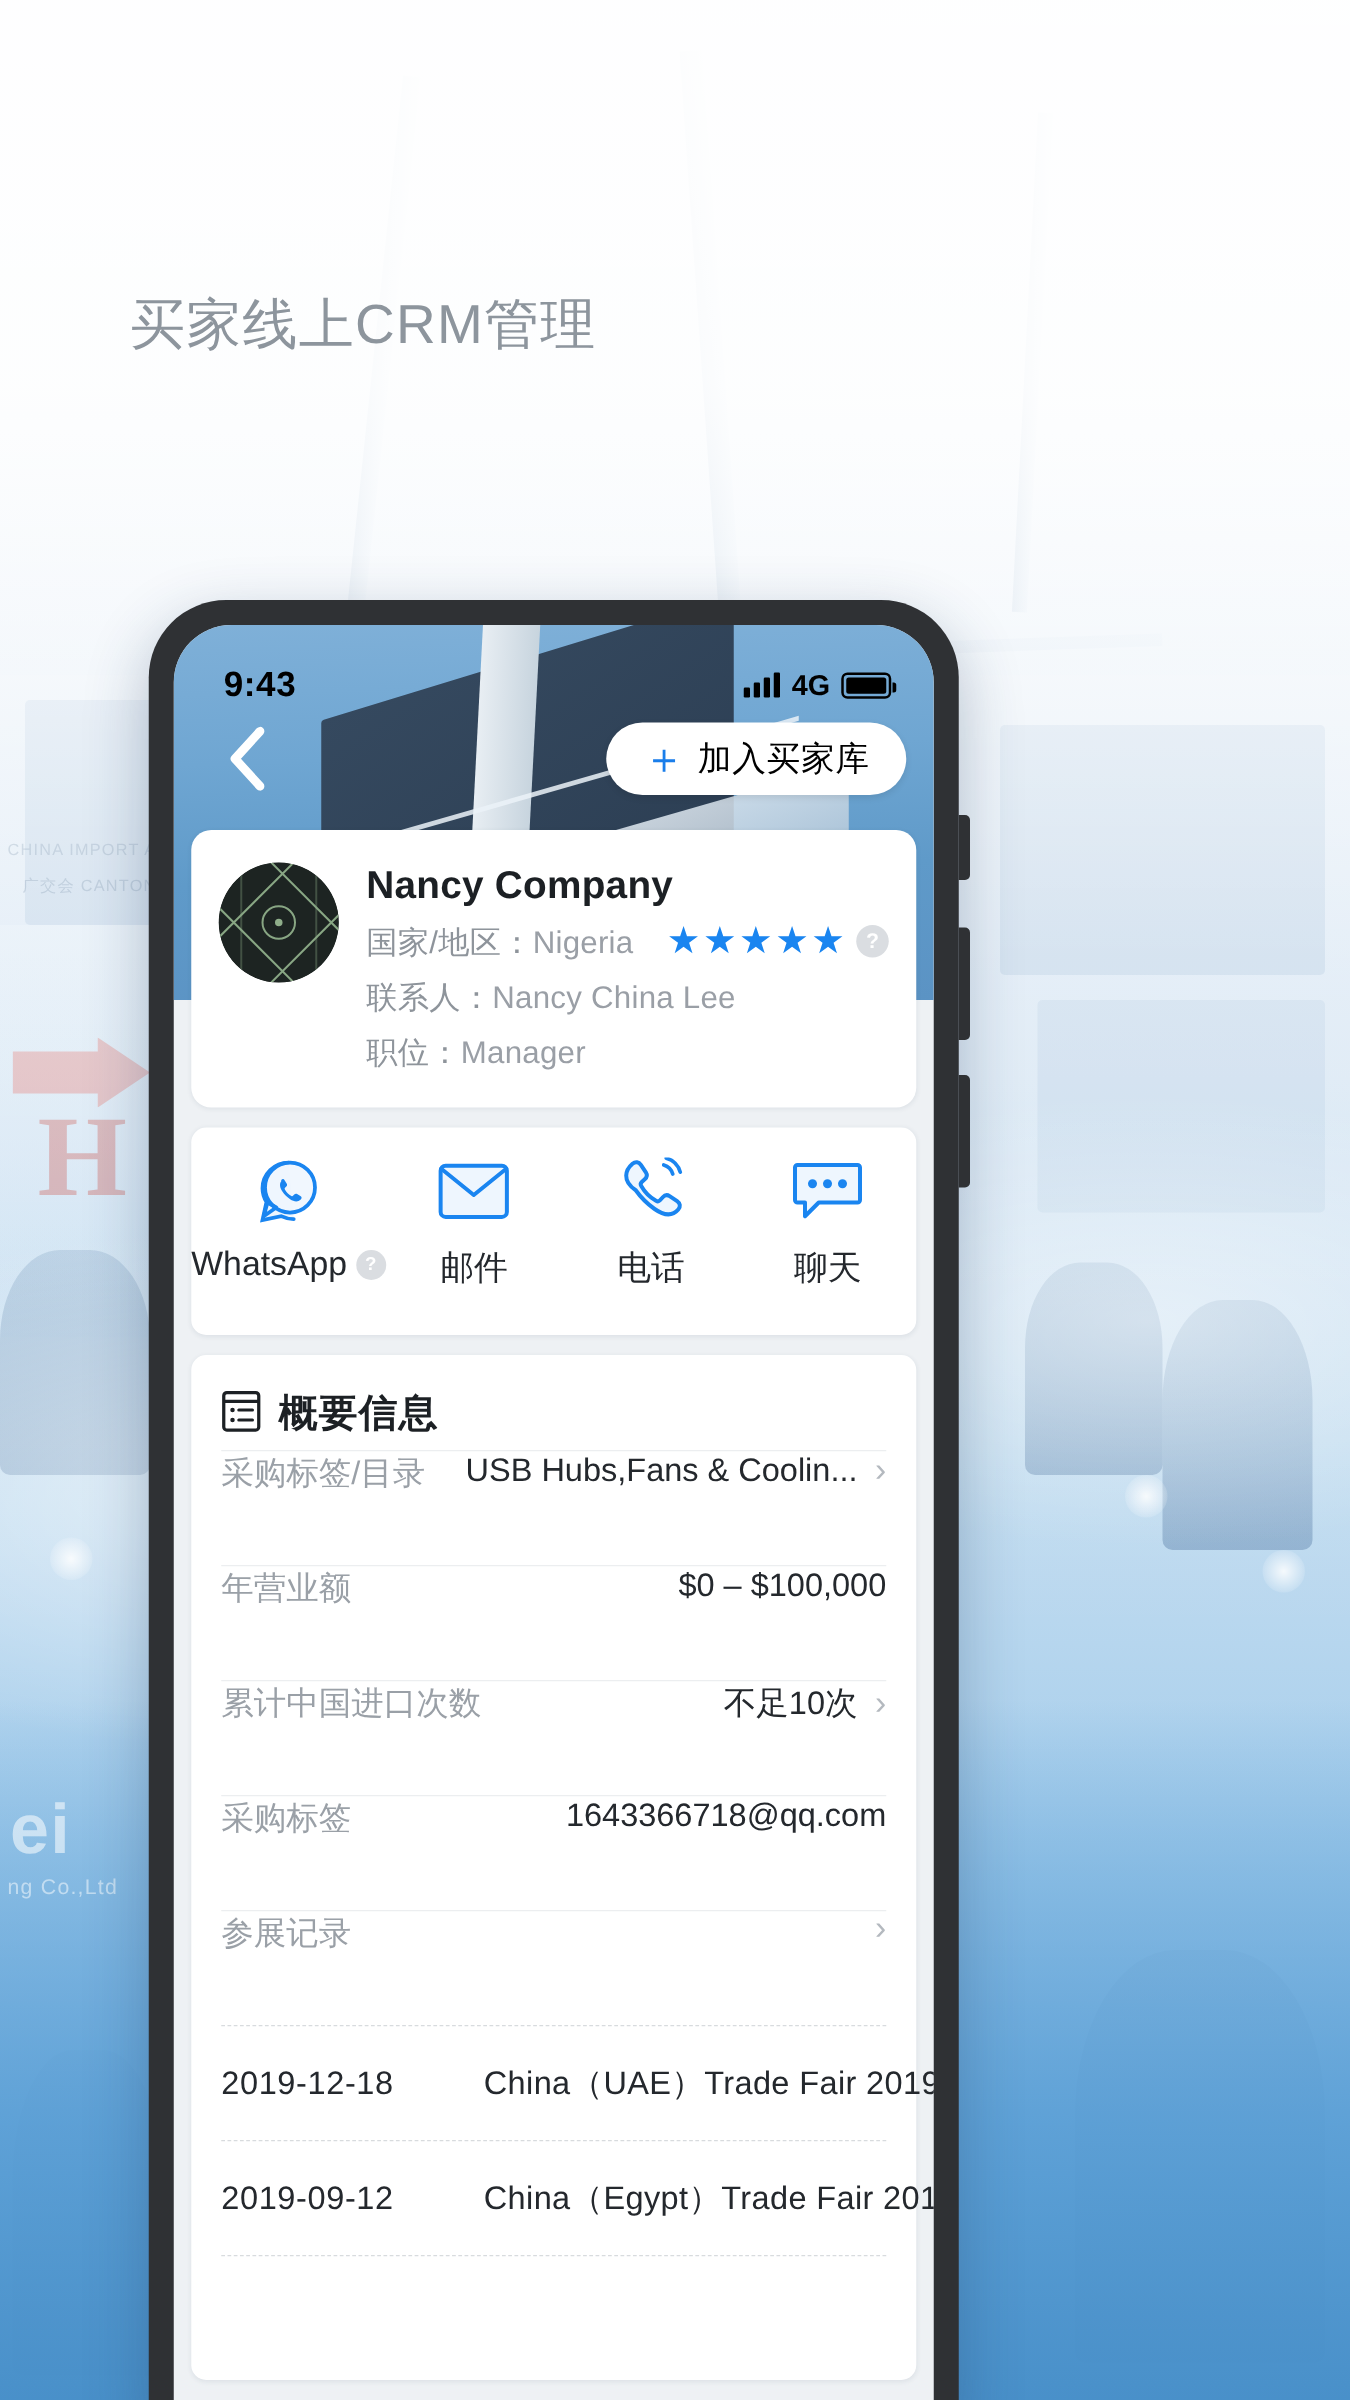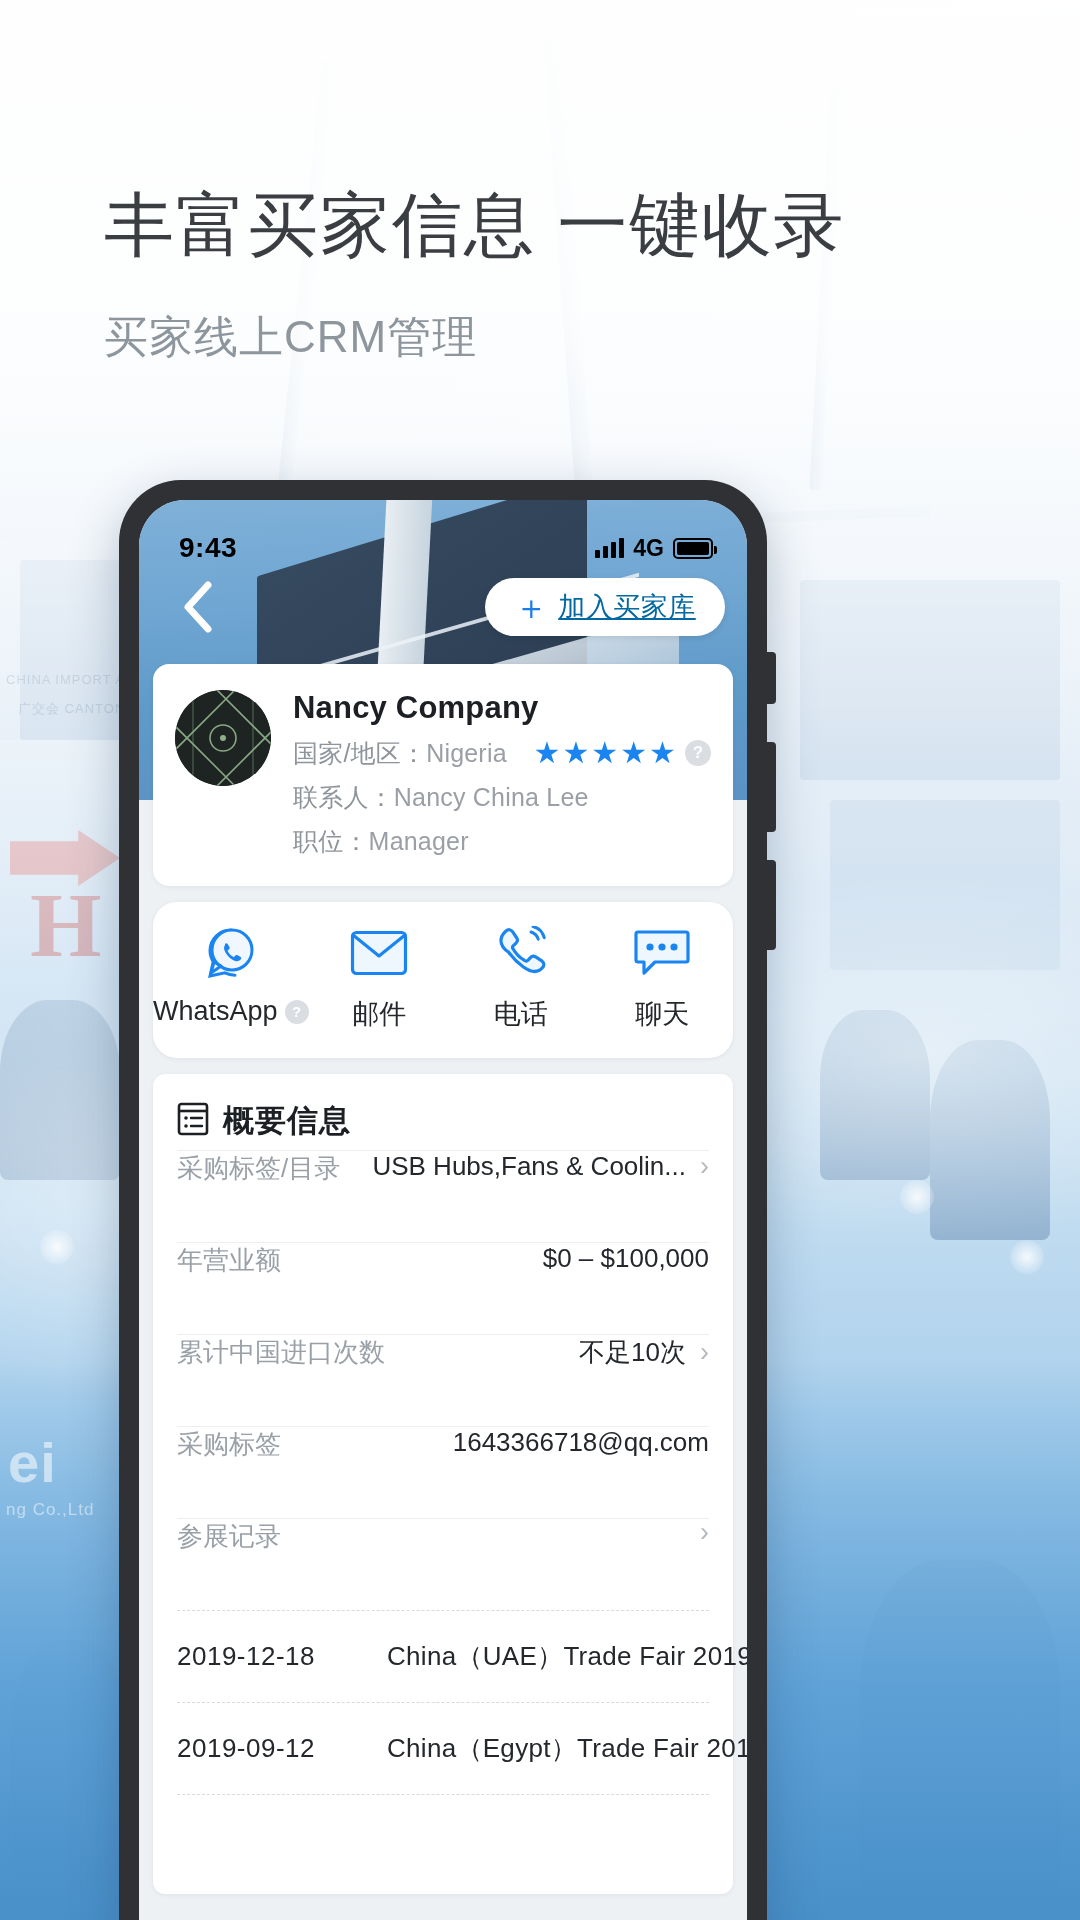--- a/index.html
+++ b/index.html
@@ -201,21 +201,21 @@
   .back-btn svg { display:block; }
   .add-btn {
     height:58px; min-width:240px;
     background:#fff; border-radius:30px;
     display:flex; align-items:center; justify-content:center; gap:10px;
     padding: 0 26px;
     box-shadow: 0 2px 6px rgba(0,0,0,.10);
     cursor:pointer;
   }
   .add-btn .plus { color:#1a7eea; font-size:34px; line-height:1; font-weight:300; }
-  .add-btn .lbl { color:#0369a1; font-size:27px; font-weight:500; letter-spacing:.5px;text-decoration:underline; }
+  .add-btn .lbl { color:#000000; font-size:27px; font-weight:500; letter-spacing:.5px; }
 
   
   .cards {
     position:absolute; left:0; right:0; top:164px; bottom:0;
     padding: 0 14px;
     z-index: 6;
   }
   .card {
     background:#fff; border-radius:12px;
     box-shadow: 0 1px 4px rgba(20,50,80,.08);
@@ -244,21 +244,21 @@
   }
   .stars { display:flex; gap:2px; color:#1a85f0; font-size:30px; line-height:1; }
   .help-dot {
     width:26px; height:26px; border-radius:50%;
     background:#dadde1; color:#fff; font-size:17px;
     display:flex; align-items:center; justify-content:center; font-weight:700;
   }
 
   
   .actions {
-    display:flex; padding: 22px 0 26px; border-radius: 24px;
+    display:flex; padding: 22px 0 36px;
   }
   .action {
     flex:1; display:flex; flex-direction:column; align-items:center; gap:14px;
     cursor:pointer;
   }
   .action .ico { height:58px; display:flex; align-items:center; justify-content:center; }
   .action .alabel {
     font-size:27px; color:#24282d; display:flex; align-items:center; gap:7px;
   }
 
@@ -327,21 +327,20 @@
 
   <div class="bg-shape blue-floor"></div>
 
   <div class="bg-shape ghost-text" style="left:8px;top:1430px;font-size:56px;color:rgba(255,255,255,.55);font-weight:700;">ei</div>
   <div class="bg-shape ghost-text" style="left:6px;top:1500px;font-size:17px;color:rgba(255,255,255,.5);">ng Co.,Ltd</div>
 
   <div class="haze"></div>
 </div>
 
 <div class="headline-wrap">
-  <div class="headline">丰富买家信息 一键收录</div>
   <div class="subheadline">买家线上CRM管理</div>
 </div>
 
 <div id="phone">
   <div class="phone-frame"></div>
   <div class="phone-btn btn-a"></div>
   <div class="phone-btn btn-b"></div>
   <div class="phone-btn btn-c"></div>
 
   <div class="screen">

